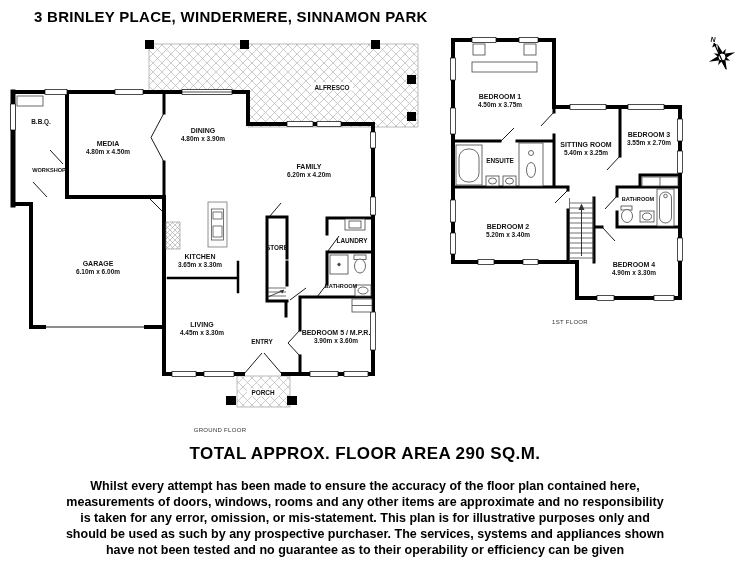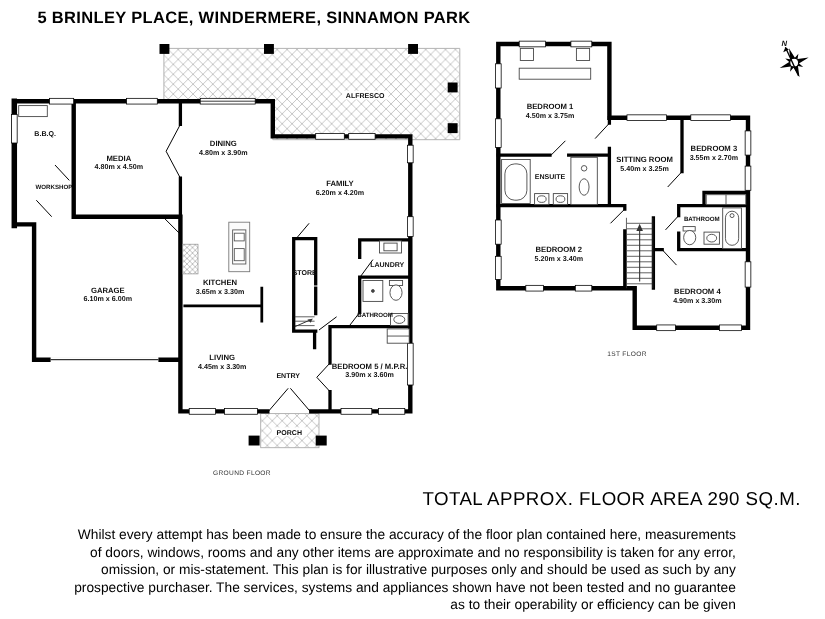--- a/index.html
+++ b/index.html
@@ -1,36 +1,36 @@
 <!DOCTYPE html>
 <html><head>
 <meta charset="utf-8">
 <style>
   html,body{margin:0;padding:0;background:#fff;}
   .page{position:relative;width:750px;height:563px;background:#fff;overflow:hidden;
         font-family:"Liberation Sans",sans-serif;color:#000;}
   .title{position:absolute;left:34px;top:8px;font-size:15px;font-weight:bold;letter-spacing:.3px;white-space:nowrap;}
   .plan-svg{position:absolute;left:0;top:0;}
-  .footer{position:absolute;left:2px;top:444px;width:726px;text-align:right;}
+  .footer{position:absolute;left:2px;top:444px;width:726px;text-align:center;font-weight:bold;}
   .area-line{font-size:17px;letter-spacing:.4px;}
   .disclaimer{width:608px;margin:15px auto 0;font-size:12.5px;line-height:1.27;}
   svg text{font-family:"Liberation Sans",sans-serif;fill:#111;}
   .rname{font-weight:bold;font-size:7px;}
   .rdims{font-weight:bold;font-size:6.5px;}
   .rsmall{font-weight:bold;font-size:5.6px;}
   .rmid{font-weight:bold;font-size:6.4px;}
   .caption{font-size:6px;fill:#333;letter-spacing:.3px;}
   .ncompass{font-weight:bold;font-size:7px;font-style:italic;}
 </style>
 </head>
 <body>
 
 <div class="page">
 
-  <div class="title">5 BRINLEY PLACE, WINDERMERE, SINNAMON PARK</div>
+  <div class="title">3 BRINLEY PLACE, WINDERMERE, SINNAMON PARK</div>
 
   <svg class="plan-svg" width="750" height="563" viewBox="0 0 750 563">
     <defs>
       <pattern id="xh" width="9" height="9" patternUnits="userSpaceOnUse">
         <path d="M0,9 L9,0 M0,0 L9,9" stroke="#b5b5b5" stroke-width="0.7" fill="none"></path>
       </pattern>
       <pattern id="xh2" width="5" height="5" patternUnits="userSpaceOnUse">
         <path d="M0,5 L5,0 M0,0 L5,5" stroke="#999" stroke-width="0.55" fill="none"></path>
       </pattern>
     </defs>

